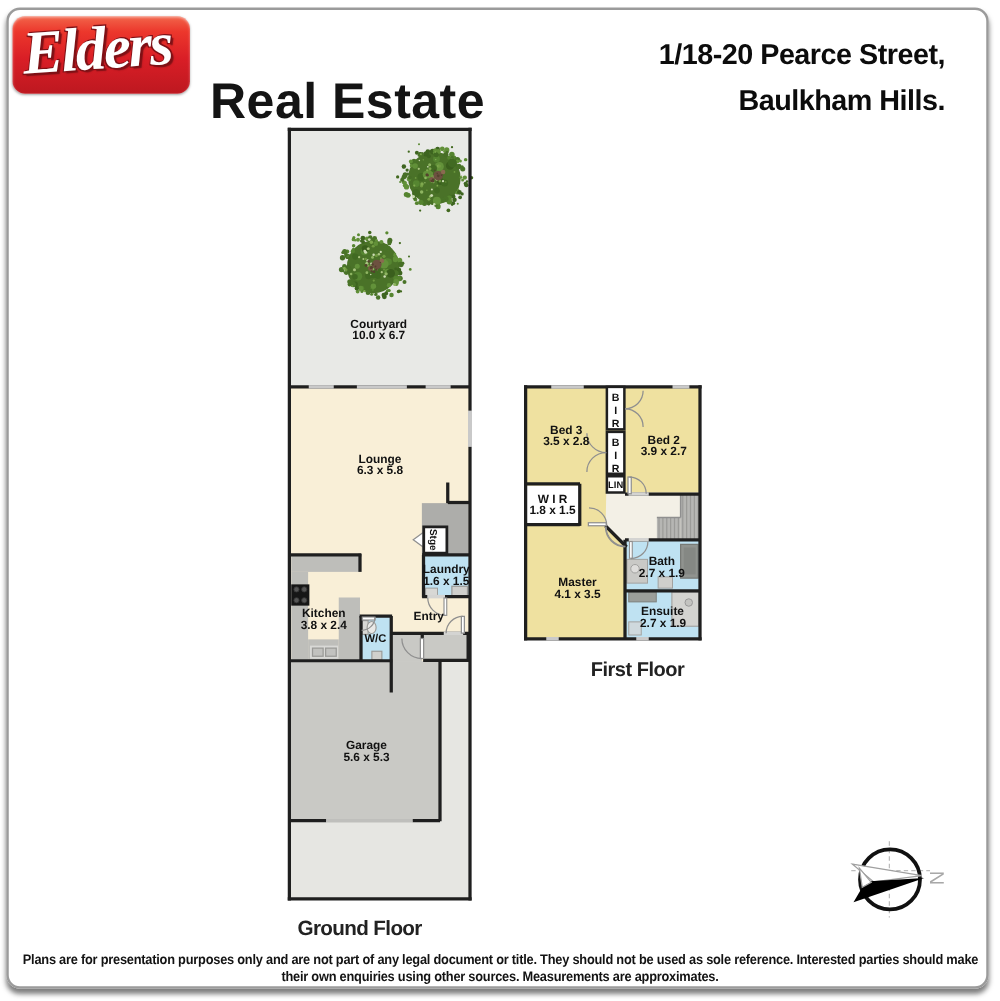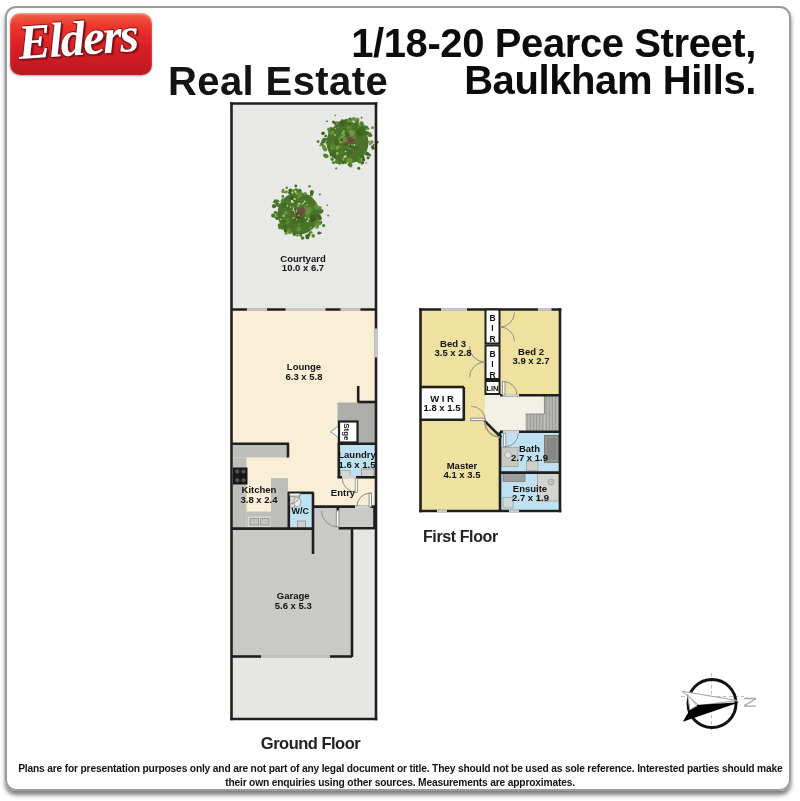--- a/index.html
+++ b/index.html
@@ -1,22 +1,22 @@
 <!DOCTYPE html>
 <html><head><meta charset="utf-8">
 <style>
 html,body{margin:0;padding:0;width:800px;height:801px;background:#fff;overflow:hidden;font-family:"Liberation Sans",sans-serif;}
 .abs{position:absolute;}
 #page{left:5px;top:6px;width:782px;height:781px;border:2px solid #9b9b9b;border-radius:11px;box-shadow:0 4px 4px rgba(40,40,40,.6);}
 #logo{left:10px;top:13px;width:142px;height:62px;border-radius:10px;background:linear-gradient(#f2654a 0%,#ec372c 20%,#d91e26 55%,#bd1820 100%);box-shadow:inset 0 1px 2px rgba(255,255,255,.5), 0 1px 2px rgba(0,0,0,.35);}
 #logo span{position:absolute;left:8px;top:-3px;font-family:"Liberation Serif",serif;font-style:italic;font-weight:bold;font-size:49px;color:#fff;transform:rotate(-4deg);text-shadow:1px 1px 0 #7e1116,-1px 1px 0 #7e1116,1px -1px 0 #7e1116,2px 2px 1px #7e1116;letter-spacing:-2px;}
 #brand{left:168px;top:23px;font-size:40px;font-weight:bold;color:#141414;letter-spacing:0.4px;margin-top:36px;}
-#addr{right:44px;top:24.5px;text-align:right;font-size:40px;font-weight:bold;color:#0c0c0c;line-height:37px;letter-spacing:-0.4px;}
-#gflabel{left:238px;top:734px;width:145px;text-align:center;font-size:16.5px;font-weight:bold;color:#222;letter-spacing:-0.5px;}
-#fflabel{left:423px;top:528px;width:140px;text-align:left;font-size:16px;font-weight:bold;color:#222;letter-spacing:-0.4px;}
+#addr{right:44px;top:24.5px;text-align:right;font-size:23px;font-weight:bold;color:#0c0c0c;line-height:37px;letter-spacing:-0.4px;}
+#gflabel{left:238px;top:734px;width:145px;text-align:left;font-size:16.5px;font-weight:bold;color:#222;letter-spacing:-0.5px;}
+#fflabel{left:440px;top:528px;width:140px;text-align:center;font-size:16px;font-weight:bold;color:#222;letter-spacing:-0.4px;}
 #disc1{left:-9px;top:761px;width:800px;text-align:center;font-size:11px;font-weight:bold;color:#131313;line-height:14px;letter-spacing:-0.2px;white-space:nowrap;transform:scaleX(0.932);transform-origin:50% 0;}
 #disc2{left:0;top:775px;width:800px;text-align:center;font-size:11px;font-weight:bold;color:#131313;line-height:14px;letter-spacing:-0.2px;white-space:nowrap;transform:scaleX(0.932);}
 </style></head>
 <body>
 
 <div id="page" class="abs"></div>
 
 <div id="logo" class="abs">
     <span>Elders</span>
   </div>

